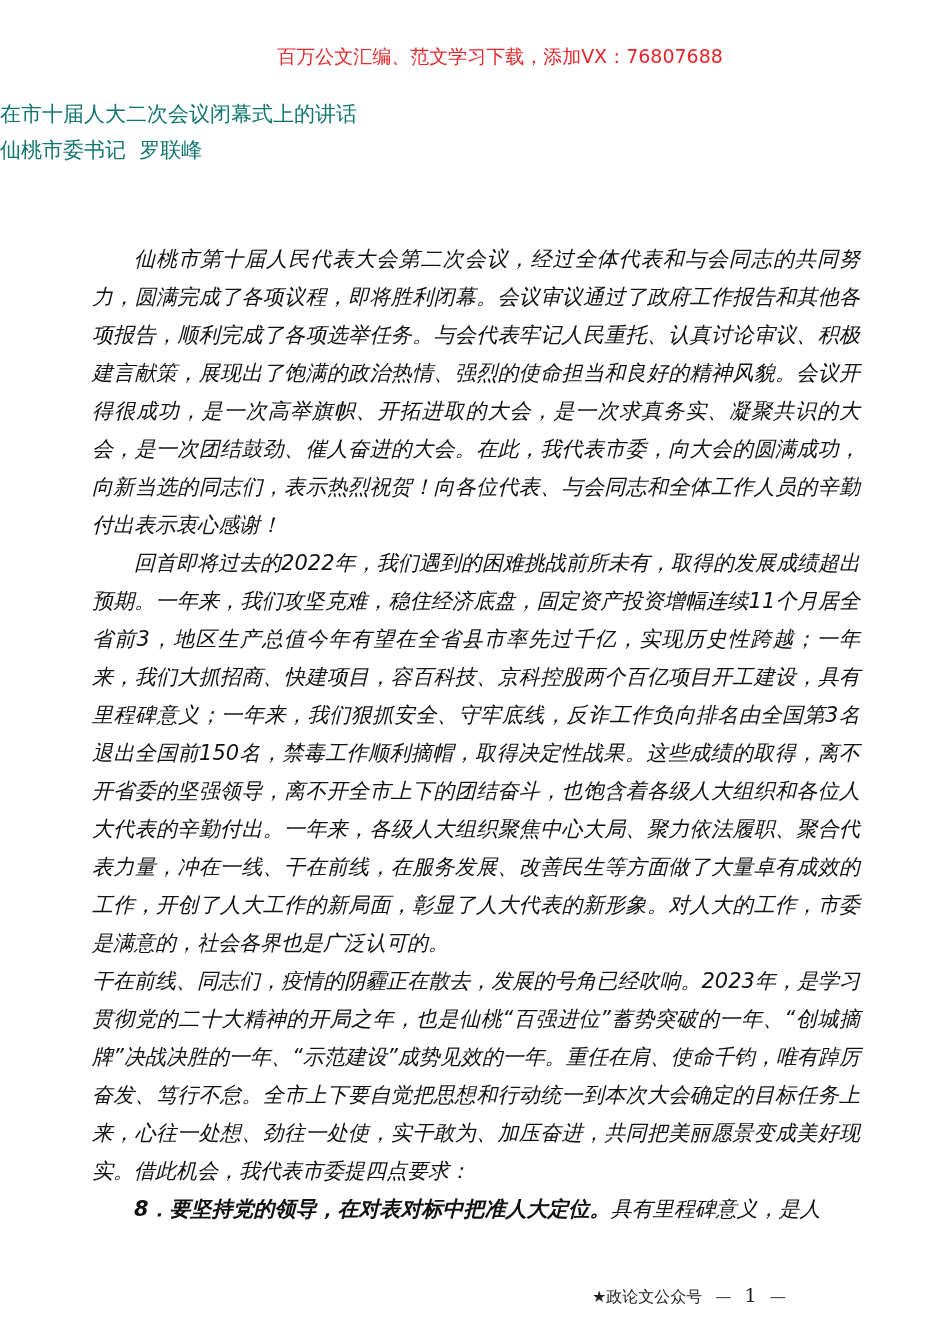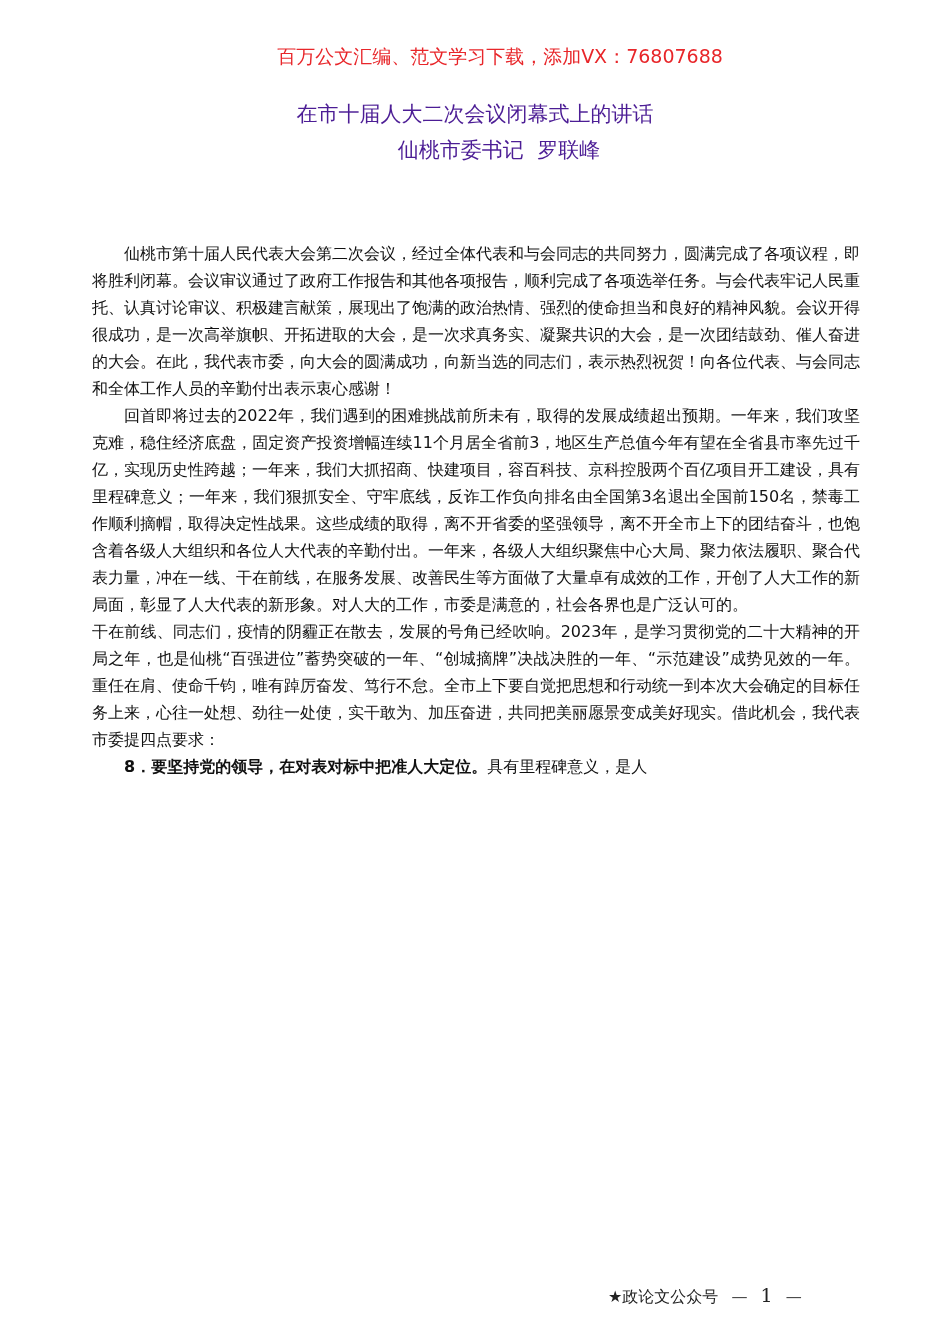--- a/index.html
+++ b/index.html
@@ -24,47 +24,47 @@
       font-size: 19px;
       color: #e8262a;
       letter-spacing: 0px;
       margin-left: 25px;
     }
     .title-block {
       position: absolute;
       top: 96px;
       left: 0;
       width: 950px;
-      text-align: center;
       font-size: 21px;
       line-height: 36px;
-      color: #4c1d95;
+      color: #0f766e;
     }
     .title-block div { white-space: nowrap; }
     .body-text {
       position: absolute;
       top: 240px;
       left: 92px;
       width: 768px;
-      font-size: 16px;
-      line-height: 27px;
+      font-size: 21px;
+      line-height: 38px;
       text-align: justify;
       text-justify: inter-character;
       color: #111;
+      font-style: italic;
     }
     .body-text p {
       margin: 0;
     }
     .indent { text-indent: 2em; }
     .noindent { text-indent: 0; }
     .bold { font-weight: bold; }
     .footer {
       position: absolute;
       top: 1284px;
-      left: 608px;
+      left: 592px;
       font-size: 16px;
       color: #222;
       white-space: nowrap;
     }
     .footer .page-num {
       font-family: "DejaVu Serif", "Liberation Serif", serif;
       font-size: 19px;
       margin-left: 8px;
     }
     .footer .dash {
@@ -72,21 +72,21 @@
       color: #444;
     }
   </style>
 </head>
 <body>
 
 <div class="watermark">百万公文汇编、范文学习下载，添加VX：76807688</div>
 
 <div class="title-block">
   <div>在市十届人大二次会议闭幕式上的讲话</div>
-  <div style="white-space: pre; padding-left: 48px;">仙桃市委书记  罗联峰</div>
+  <div style="white-space: pre;">仙桃市委书记  罗联峰</div>
 </div>
 
 <div class="body-text">
   <p class="indent">仙桃市第十届人民代表大会第二次会议，经过全体代表和与会同志的共同努力，圆满完成了各项议程，即将胜利闭幕。会议审议通过了政府工作报告和其他各项报告，顺利完成了各项选举任务。与会代表牢记人民重托、认真讨论审议、积极建言献策，展现出了饱满的政治热情、强烈的使命担当和良好的精神风貌。会议开得很成功，是一次高举旗帜、开拓进取的大会，是一次求真务实、凝聚共识的大会，是一次团结鼓劲、催人奋进的大会。在此，我代表市委，向大会的圆满成功，向新当选的同志们，表示热烈祝贺！向各位代表、与会同志和全体工作人员的辛勤付出表示衷心感谢！</p>
   <p class="indent">回首即将过去的2022年，我们遇到的困难挑战前所未有，取得的发展成绩超出预期。一年来，我们攻坚克难，稳住经济底盘，固定资产投资增幅连续11个月居全省前3，地区生产总值今年有望在全省县市率先过千亿，实现历史性跨越；一年来，我们大抓招商、快建项目，容百科技、京科控股两个百亿项目开工建设，具有里程碑意义；一年来，我们狠抓安全、守牢底线，反诈工作负向排名由全国第3名退出全国前150名，禁毒工作顺利摘帽，取得决定性战果。这些成绩的取得，离不开省委的坚强领导，离不开全市上下的团结奋斗，也饱含着各级人大组织和各位人大代表的辛勤付出。一年来，各级人大组织聚焦中心大局、聚力依法履职、聚合代表力量，冲在一线、干在前线，在服务发展、改善民生等方面做了大量卓有成效的工作，开创了人大工作的新局面，彰显了人大代表的新形象。对人大的工作，市委是满意的，社会各界也是广泛认可的。</p>
   <p class="noindent">干在前线、同志们，疫情的阴霾正在散去，发展的号角已经吹响。2023年，是学习贯彻党的二十大精神的开局之年，也是仙桃“百强进位”蓄势突破的一年、“创城摘牌”决战决胜的一年、“示范建设”成势见效的一年。重任在肩、使命千钧，唯有踔厉奋发、笃行不怠。全市上下要自觉把思想和行动统一到本次大会确定的目标任务上来，心往一处想、劲往一处使，实干敢为、加压奋进，共同把美丽愿景变成美好现实。借此机会，我代表市委提四点要求：</p>
   <p class="indent"><span class="bold">8．要坚持党的领导，在对表对标中把准人大定位。</span><span>具有里程碑意义，是人</span></p>
 </div>
 
 <div class="footer">

